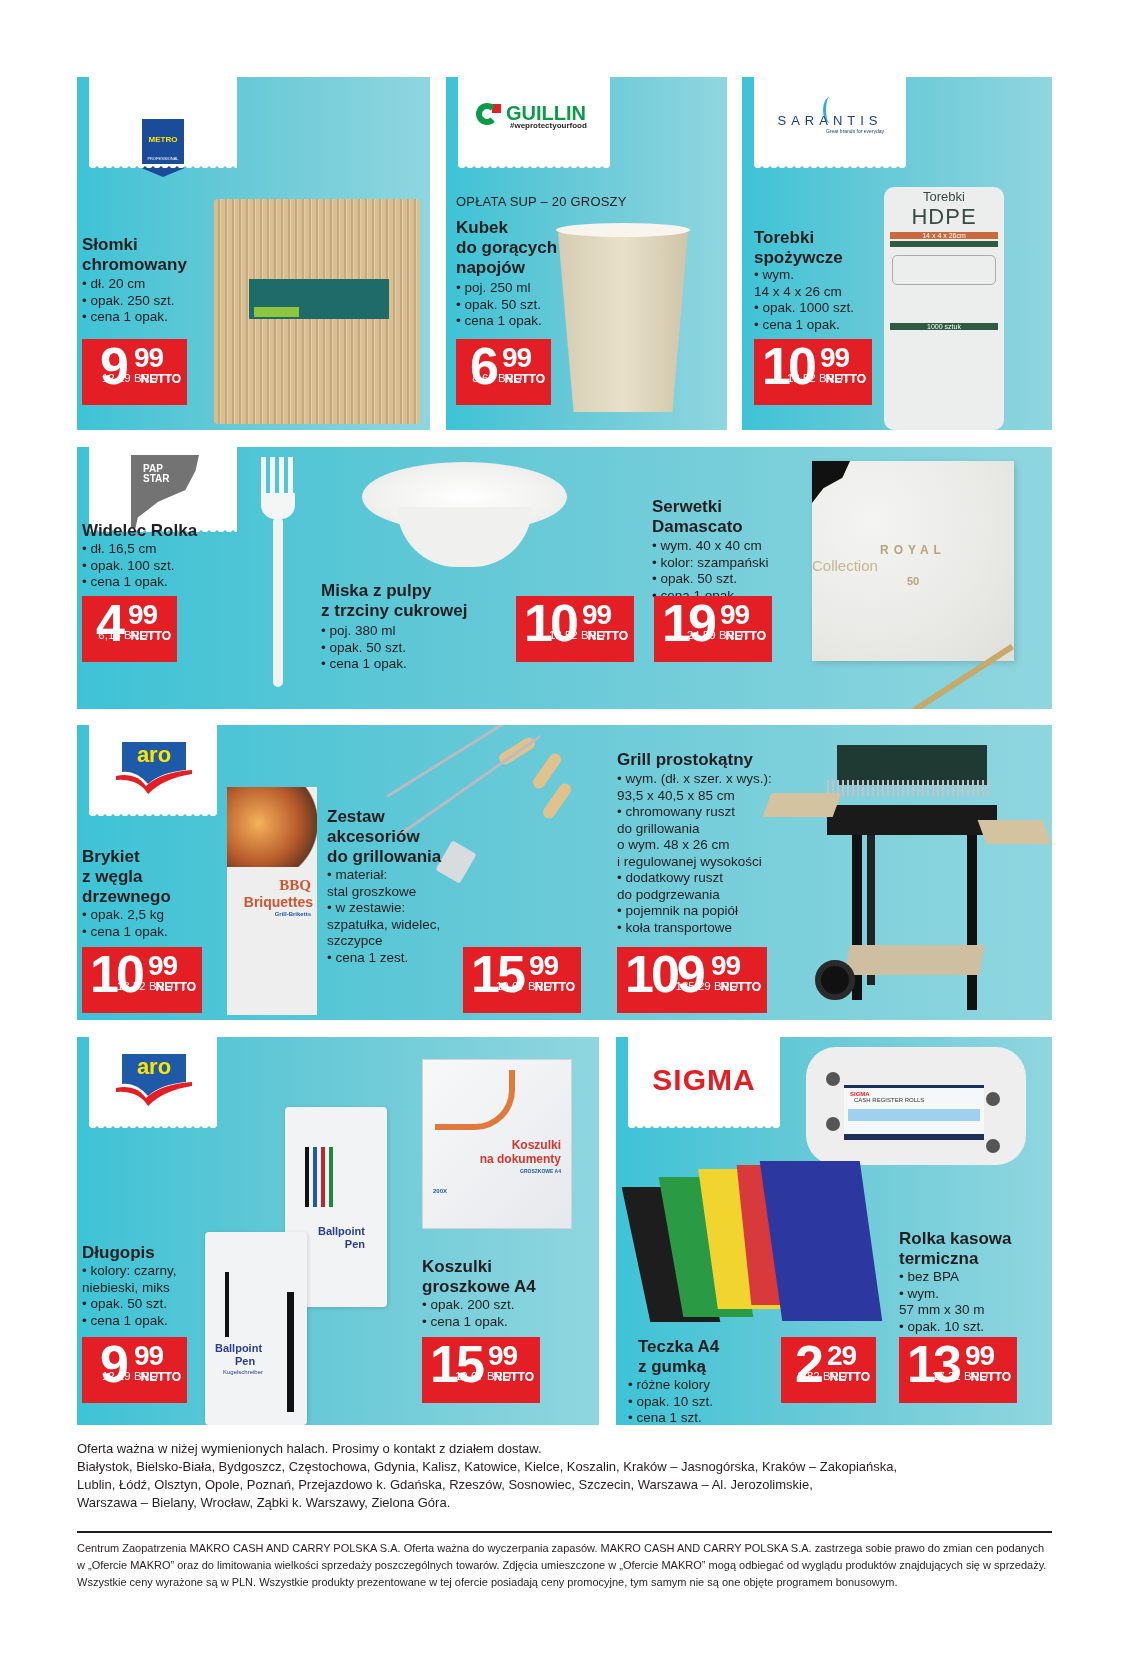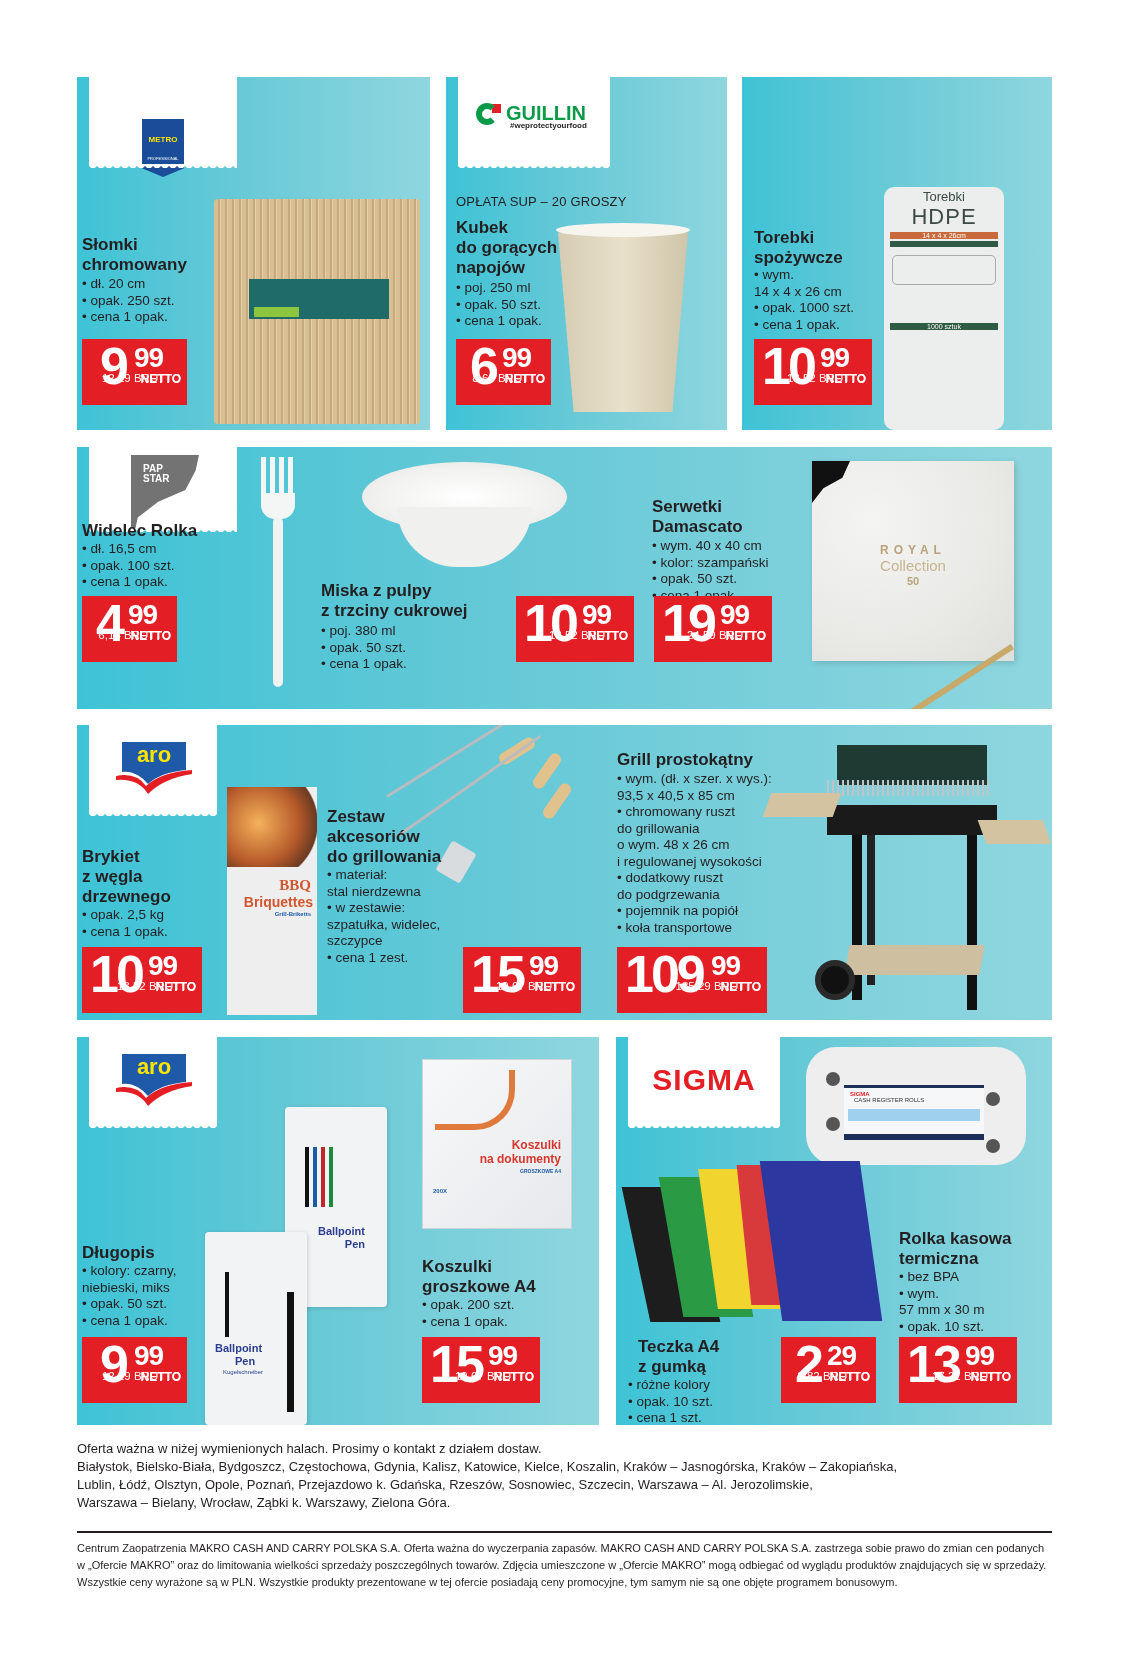--- a/index.html
+++ b/index.html
@@ -96,20 +96,27 @@
   </div>
   <div class="price" style="left:10px;top:262px;width:95px;">
     <span class="int" style="left:14px;">6</span>
     <span class="dec" style="left:46px;">99</span>
     <span class="netto">NETTO</span>
     <span class="brutto">8,60 BRUTTO</span>
   </div>
 </div>
 
 <div class="panel" style="left:742px;top:77px;width:310px;height:353px;">
+  <div class="logo-tag" style="left:12px;width:152px;height:88px;">
+    <div style="position:absolute;left:0;width:100%;top:20px;text-align:center;">
+      <div style="width:14px;height:26px;margin:0 auto -10px;border-left:3px solid #35a9e0;border-radius:50%;"></div>
+      <div style="color:#1b3f7a;font-size:13px;letter-spacing:5px;">SARANTIS</div>
+      <div style="color:#1b3f7a;font-size:5px;margin-left:50px;">Great brands for everyday</div>
+    </div>
+  </div>
   <div class="prod" style="left:142px;top:110px;width:120px;height:243px;background:#eceeee;border-radius:10px;text-align:center;color:#3a4a45;">
     <div style="font-size:13px;padding-top:2px;">Torebki</div>
     <div style="font-size:22px;letter-spacing:1px;">HDPE</div>
     <div style="font-size:7px;background:#c86a3c;color:#fff;margin:2px 6px;">14 x 4 x 26cm</div>
     <div style="height:6px;background:#2f5a44;margin:2px 6px;"></div>
     <div style="height:30px;border:1px solid #aaa;border-radius:5px;margin:8px 8px;"></div>
     <div style="font-size:7px;background:#2f5a44;color:#fff;margin:38px 6px 0;">1000 sztuk</div>
   </div>
   <div class="name" style="left:12px;top:151px;">
     <div>Torebki</div>
@@ -186,21 +193,21 @@
   </div>
   <div class="price" style="left:577px;top:149px;width:118px;">
     <span class="int" style="left:8px;">19</span>
     <span class="dec" style="left:66px;">99</span>
     <span class="netto">NETTO</span>
     <span class="brutto">24,59 BRUTTO</span>
   </div>
   <div class="prod" style="left:735px;top:14px;width:202px;height:200px;background:radial-gradient(circle at 30% 30%,#f4f4f2,#e9e9e6 60%,#dededa);box-shadow:2px 2px 6px rgba(0,0,0,0.15);">
     <div style="position:absolute;left:0;top:0;width:38px;height:42px;background:#111;clip-path:polygon(0 0,100% 0,80% 40%,30% 65%,0 100%);"></div>
     <div style="position:absolute;left:0;width:100%;top:82px;text-align:center;color:#b9a37a;font-weight:bold;font-size:12px;letter-spacing:5px;">ROYAL</div>
-    <div style="position:absolute;left:0;width:100%;top:96px;text-align:center;color:#c6b58f;font-size:15px;">Collection</div>
+    <div style="position:absolute;left:0;width:100%;top:96px;color:#c6b58f;font-size:15px;">Collection</div>
     <div style="position:absolute;left:0;width:100%;top:114px;text-align:center;color:#b9a37a;font-weight:bold;font-size:11px;">50</div>
     <div style="position:absolute;right:0;bottom:12px;width:120px;height:6px;background:#c7a969;transform:rotate(-33deg);transform-origin:right bottom;"></div>
   </div>
 </div>
 
 <div class="panel" style="left:77px;top:725px;width:975px;height:295px;">
   <div class="logo-tag" style="left:12px;width:128px;height:88px;">
     <div class="aro-logo" style="left:27px;top:17px;">
       <div class="box">aro</div>
       <svg class="swoosh" viewBox="0 0 76 30">
@@ -240,21 +247,21 @@
     <div style="position:absolute;left:65px;top:110px;width:28px;height:34px;background:#d8dcdf;transform:rotate(30deg);border-radius:3px;"></div>
     <div style="position:absolute;left:160px;top:60px;width:40px;height:12px;background:#e2c28c;border-radius:6px;transform:rotate(-55deg);"></div>
   </div>
   <div class="name" style="left:250px;top:82px;">
     <div>Zestaw</div>
     <div>akcesoriów</div>
     <div>do grillowania</div>
   </div>
   <div class="specs" style="left:250px;top:142px;">
     <div>• materiał:</div>
-    <div>stal nierdzewna</div>
+    <div>stal groszkowe</div>
     <div>• w zestawie:</div>
     <div>szpatułka, widelec,</div>
     <div>szczypce</div>
     <div>• cena 1 zest.</div>
   </div>
   <div class="price" style="left:386px;top:222px;width:118px;">
     <span class="int" style="left:8px;">15</span>
     <span class="dec" style="left:66px;">99</span>
     <span class="netto">NETTO</span>
     <span class="brutto">19,67 BRUTTO</span>

